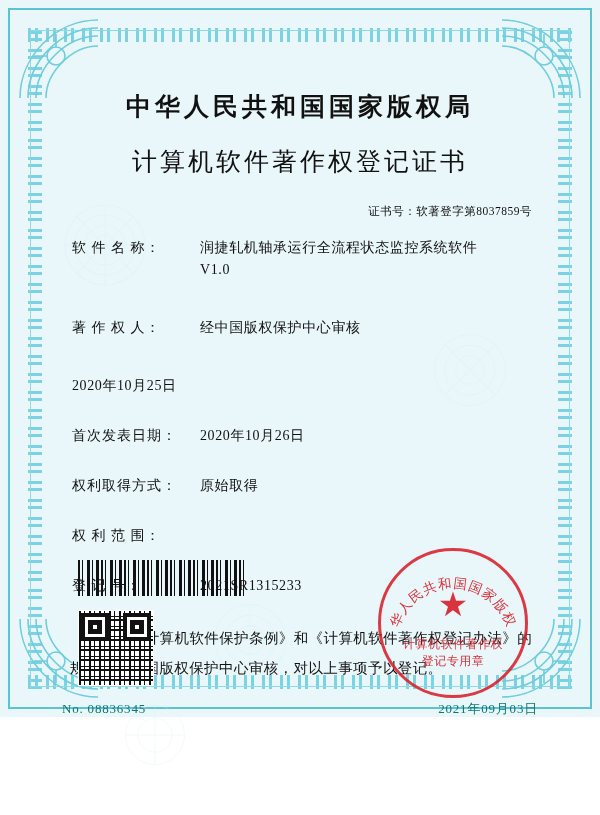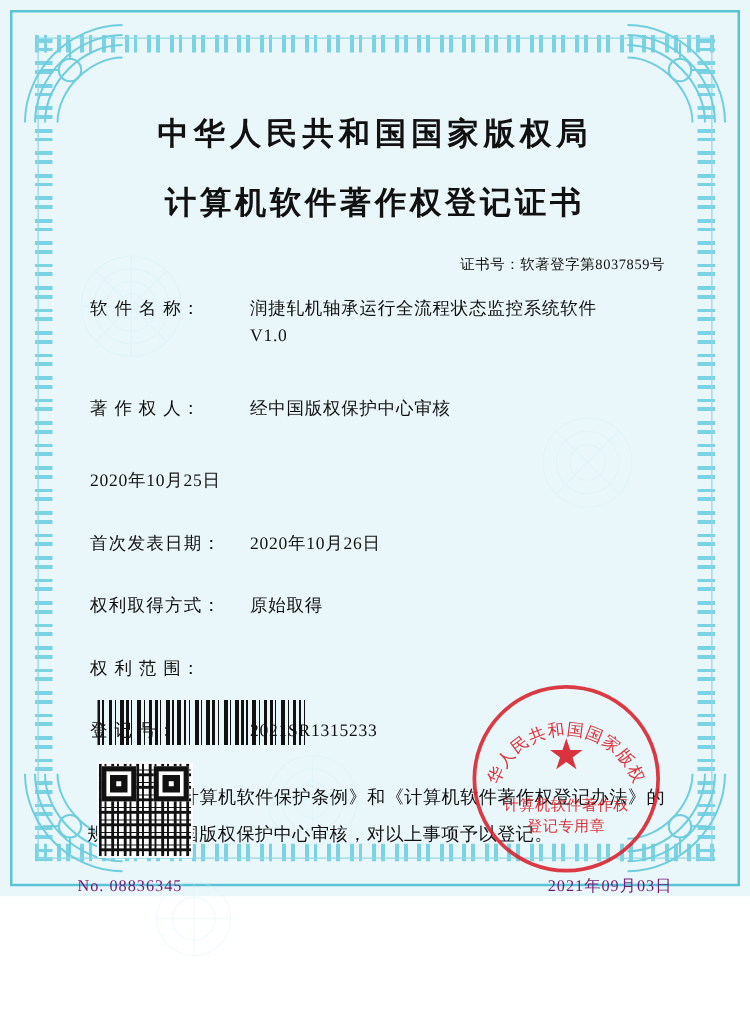--- a/index.html
+++ b/index.html
@@ -97,21 +97,21 @@
     margin-top: 48px;
     font-family: "Liberation Serif", "DejaVu Serif", serif;
     font-weight: 700;
   }
   .title-sub {
     text-align: center;
     font-size: 25px;
     letter-spacing: 3px;
     color: #111;
     margin-top: 22px;
-    font-weight: 700;
+    font-weight: 400;
   }
 
   .cert-no {
     text-align: right;
     font-size: 11.5px;
     color: #111;
     margin-top: 26px;
     padding-right: 28px;
     letter-spacing: .5px;
   }
@@ -242,21 +242,21 @@
   
   .footer {
     position: absolute;
     left: 62px;
     right: 62px;
     top: 700px;
     display: flex;
     justify-content: space-between;
     align-items: baseline;
     font-size: 13px;
-    color: #701a75;
+    color: #0f766e;
     letter-spacing: .8px;
   }
   .footer .serial { font-family: "Liberation Serif", "DejaVu Serif", serif; }
 </style>
 </head>
 <body>
 
 <div id="certificate">
 
   <div class="border-outer"></div>

